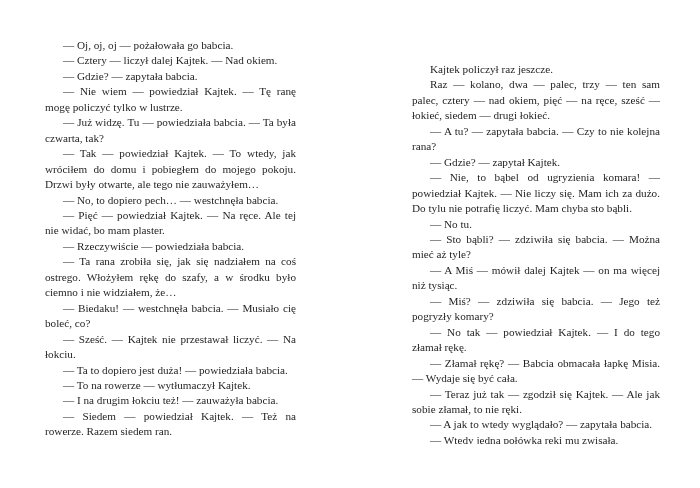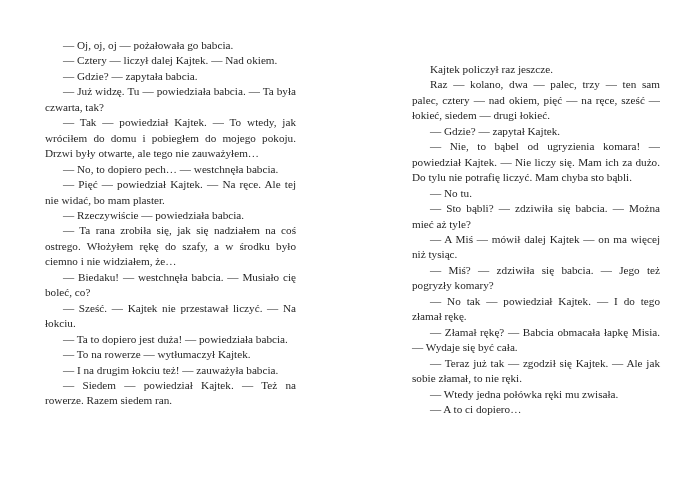--- a/index.html
+++ b/index.html
@@ -66,48 +66,51 @@
 </head>
 <body>
 
 <div class="page-spread">
 
   <div class="page page-left">
     <div class="text-block">
       <p class="para">— Oj, oj, oj — pożałowała go babcia.</p>
       <p class="para">— Cztery — liczył dalej Kajtek. — Nad okiem.</p>
       <p class="para">— Gdzie? — zapytała babcia.</p>
+      <p class="para">— Nie wiem — powiedział Kajtek. — Tę ranę mogę policzyć tylko w lustrze.</p>
       <p class="para">— Już widzę. Tu — powiedziała babcia. — Ta była czwarta, tak?</p>
       <p class="para">— Tak — powiedział Kajtek. — To wtedy, jak wróciłem do domu i pobiegłem do mojego pokoju. Drzwi były otwarte, ale tego nie zauważyłem…</p>
       <p class="para">— No, to dopiero pech… — westchnęła babcia.</p>
       <p class="para">— Pięć — powiedział Kajtek. — Na ręce. Ale tej nie widać, bo mam plaster.</p>
       <p class="para">— Rzeczywiście — powiedziała babcia.</p>
       <p class="para">— Ta rana zrobiła się, jak się nadziałem na coś ostrego. Włożyłem rękę do szafy, a w środku było ciemno i nie widziałem, że…</p>
       <p class="para">— Biedaku! — westchnęła babcia. — Musiało cię boleć, co?</p>
       <p class="para">— Sześć. — Kajtek nie przestawał liczyć. — Na łokciu.</p>
       <p class="para">— Ta to dopiero jest duża! — powiedziała babcia.</p>
       <p class="para">— To na rowerze — wytłumaczył Kajtek.</p>
       <p class="para">— I na drugim łokciu też! — zauważyła babcia.</p>
       <p class="para">— Siedem — powiedział Kajtek. — Też na rowerze. Razem siedem ran.</p>
     </div>
     <div class="folio">70</div>
   </div>
 
   <div class="page page-right">
     <div class="text-block">
       <p class="para">Kajtek policzył raz jeszcze.</p>
       <p class="para">Raz — kolano, dwa — palec, trzy — ten sam palec, cztery — nad okiem, pięć — na ręce, sześć — łokieć, siedem — drugi łokieć.</p>
+      <p class="para">— A tu? — zapytała babcia. — Czy to nie kolejna rana?</p>
       <p class="para">— Gdzie? — zapytał Kajtek.</p>
       <p class="para">— Nie, to bąbel od ugryzienia komara! — powiedział Kajtek. — Nie liczy się. Mam ich za dużo. Do tylu nie potrafię liczyć. Mam chyba sto bąbli.</p>
       <p class="para">— No tu.</p>
       <p class="para">— Sto bąbli? — zdziwiła się babcia. — Można mieć aż tyle?</p>
       <p class="para">— A Miś — mówił dalej Kajtek — on ma więcej niż tysiąc.</p>
       <p class="para">— Miś? — zdziwiła się babcia. — Jego też pogryzły komary?</p>
       <p class="para">— No tak — powiedział Kajtek. — I do tego złamał rękę.</p>
       <p class="para">— Złamał rękę? — Babcia obmacała łapkę Misia. — Wydaje się być cała.</p>
       <p class="para">— Teraz już tak — zgodził się Kajtek. — Ale jak sobie złamał, to nie ręki.</p>
+      <p class="para">— A jak to wtedy wyglądało? — zapytała babcia.</p>
       <p class="para">— Wtedy jedna połówka ręki mu zwisała.</p>
       <p class="para">— A to ci dopiero…</p>
     </div>
 
   </div>
 
 </div>
 
 </body></html>

